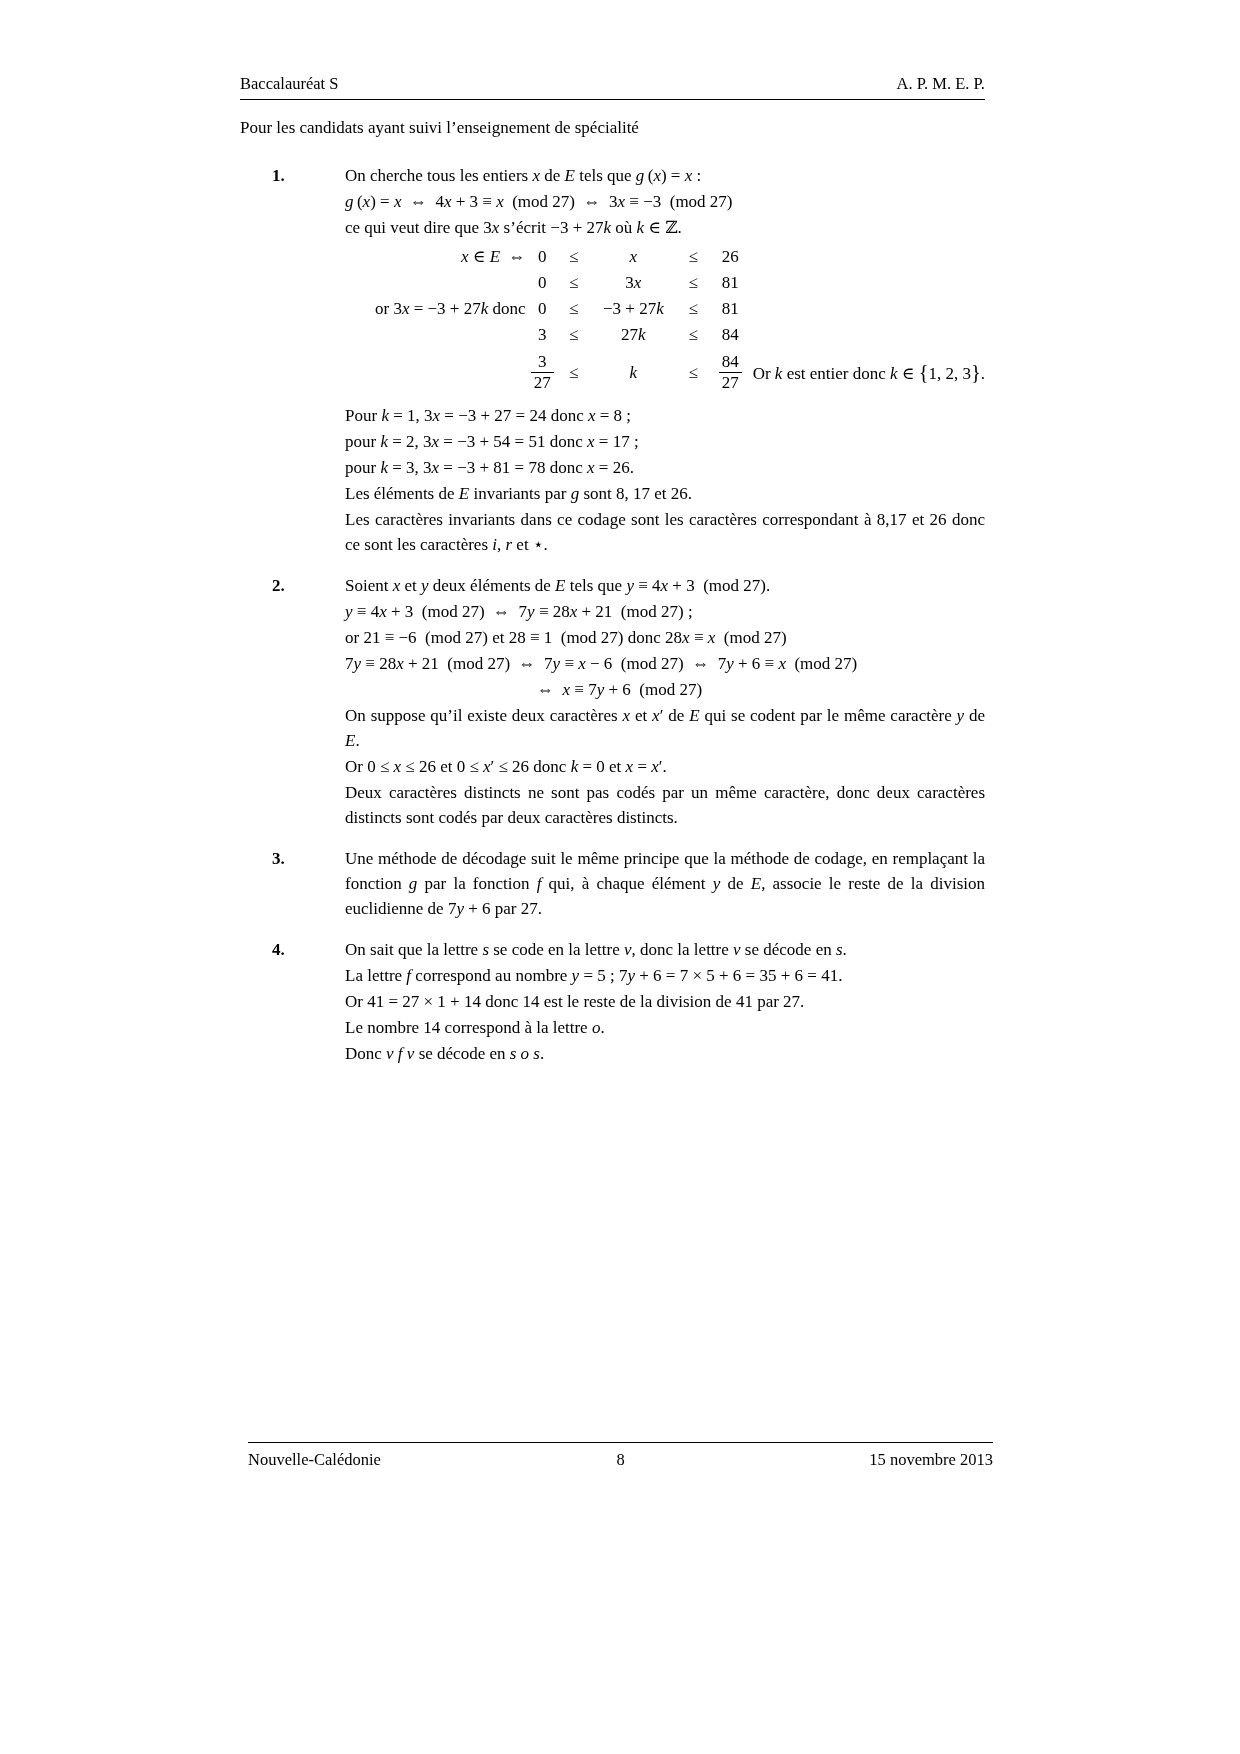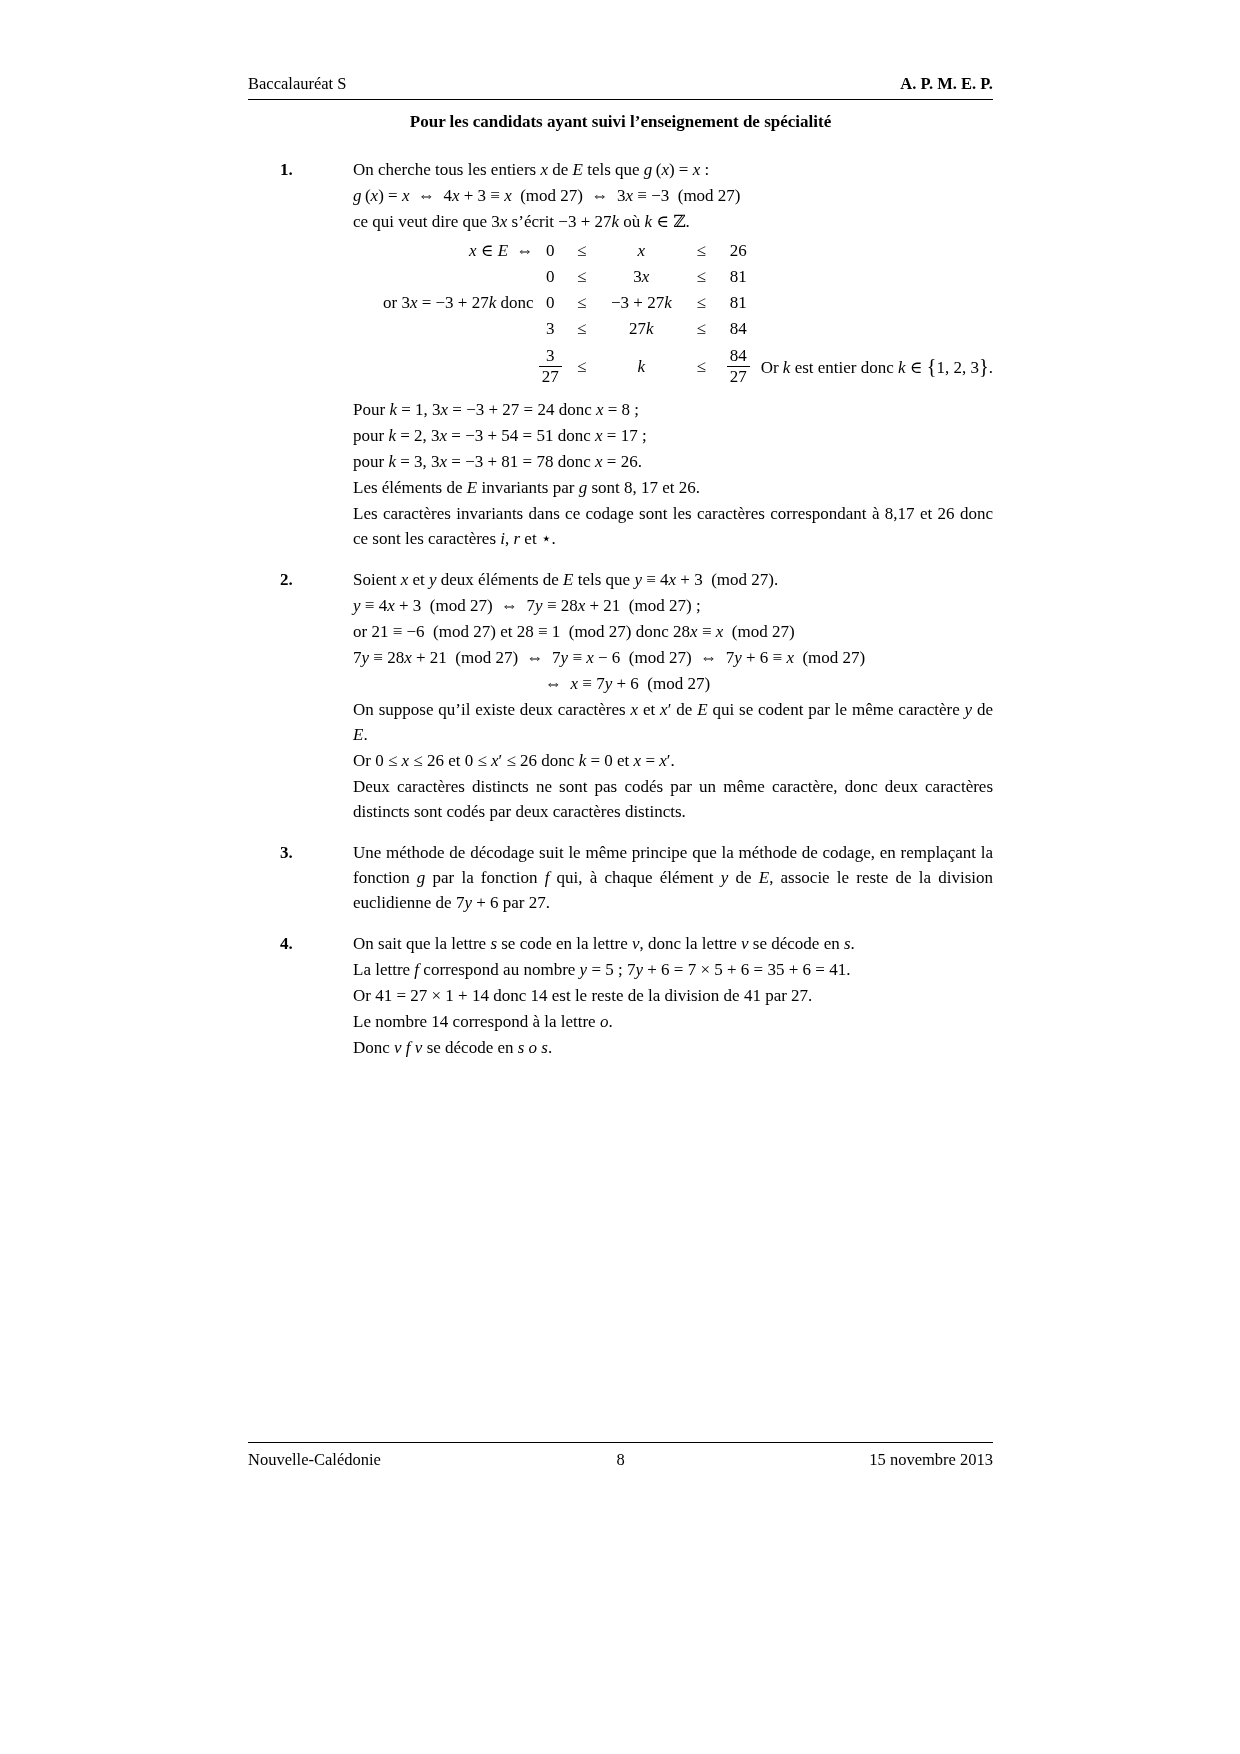--- a/index.html
+++ b/index.html
@@ -9,43 +9,43 @@
     height: 1754px;
     background: #ffffff;
     color: #000000;
     font-family: "Liberation Serif", "DejaVu Serif", serif;
     font-size: 17px;
     overflow: hidden;
   }
   .content {
     position: absolute;
     top: 74px;
-    left: 248px;
+    left: 240px;
     width: 745px;
   }
   .doc-header {
     display: flex;
     justify-content: space-between;
     align-items: baseline;
     font-size: 16.5px;
     line-height: 20px;
   }
-  .doc-header .h-right { font-weight: bold; }
+  .doc-header .h-right { font-weight: normal; }
   .rule { border: none; border-top: 1.8px solid #000; height: 0; margin: 5px 0 0 0; }
   .rule.thin { border-top-width: 1.2px; }
 
   .ex-head {
     margin-top: 46px;
     display: flex;
     justify-content: space-between;
     align-items: baseline;
     font-weight: bold;
   }
   .ex-title { font-variant: small-caps; letter-spacing: 0.4px; font-size: 17.5px; }
-  .ex-subtitle { font-weight: bold; margin-top: 9px; line-height: 25px; text-align: center; }
+  .ex-subtitle { font-weight: normal; margin-top: 15px; line-height: 25px; }
 
   .items { margin-top: 22px; }
   .item { display: flex; margin-bottom: 14px; }
   .num {
     flex: 0 0 25px;
     margin-left: 32px;
     font-weight: bold;
     line-height: 25px;
     padding-top: 1px;
   }

